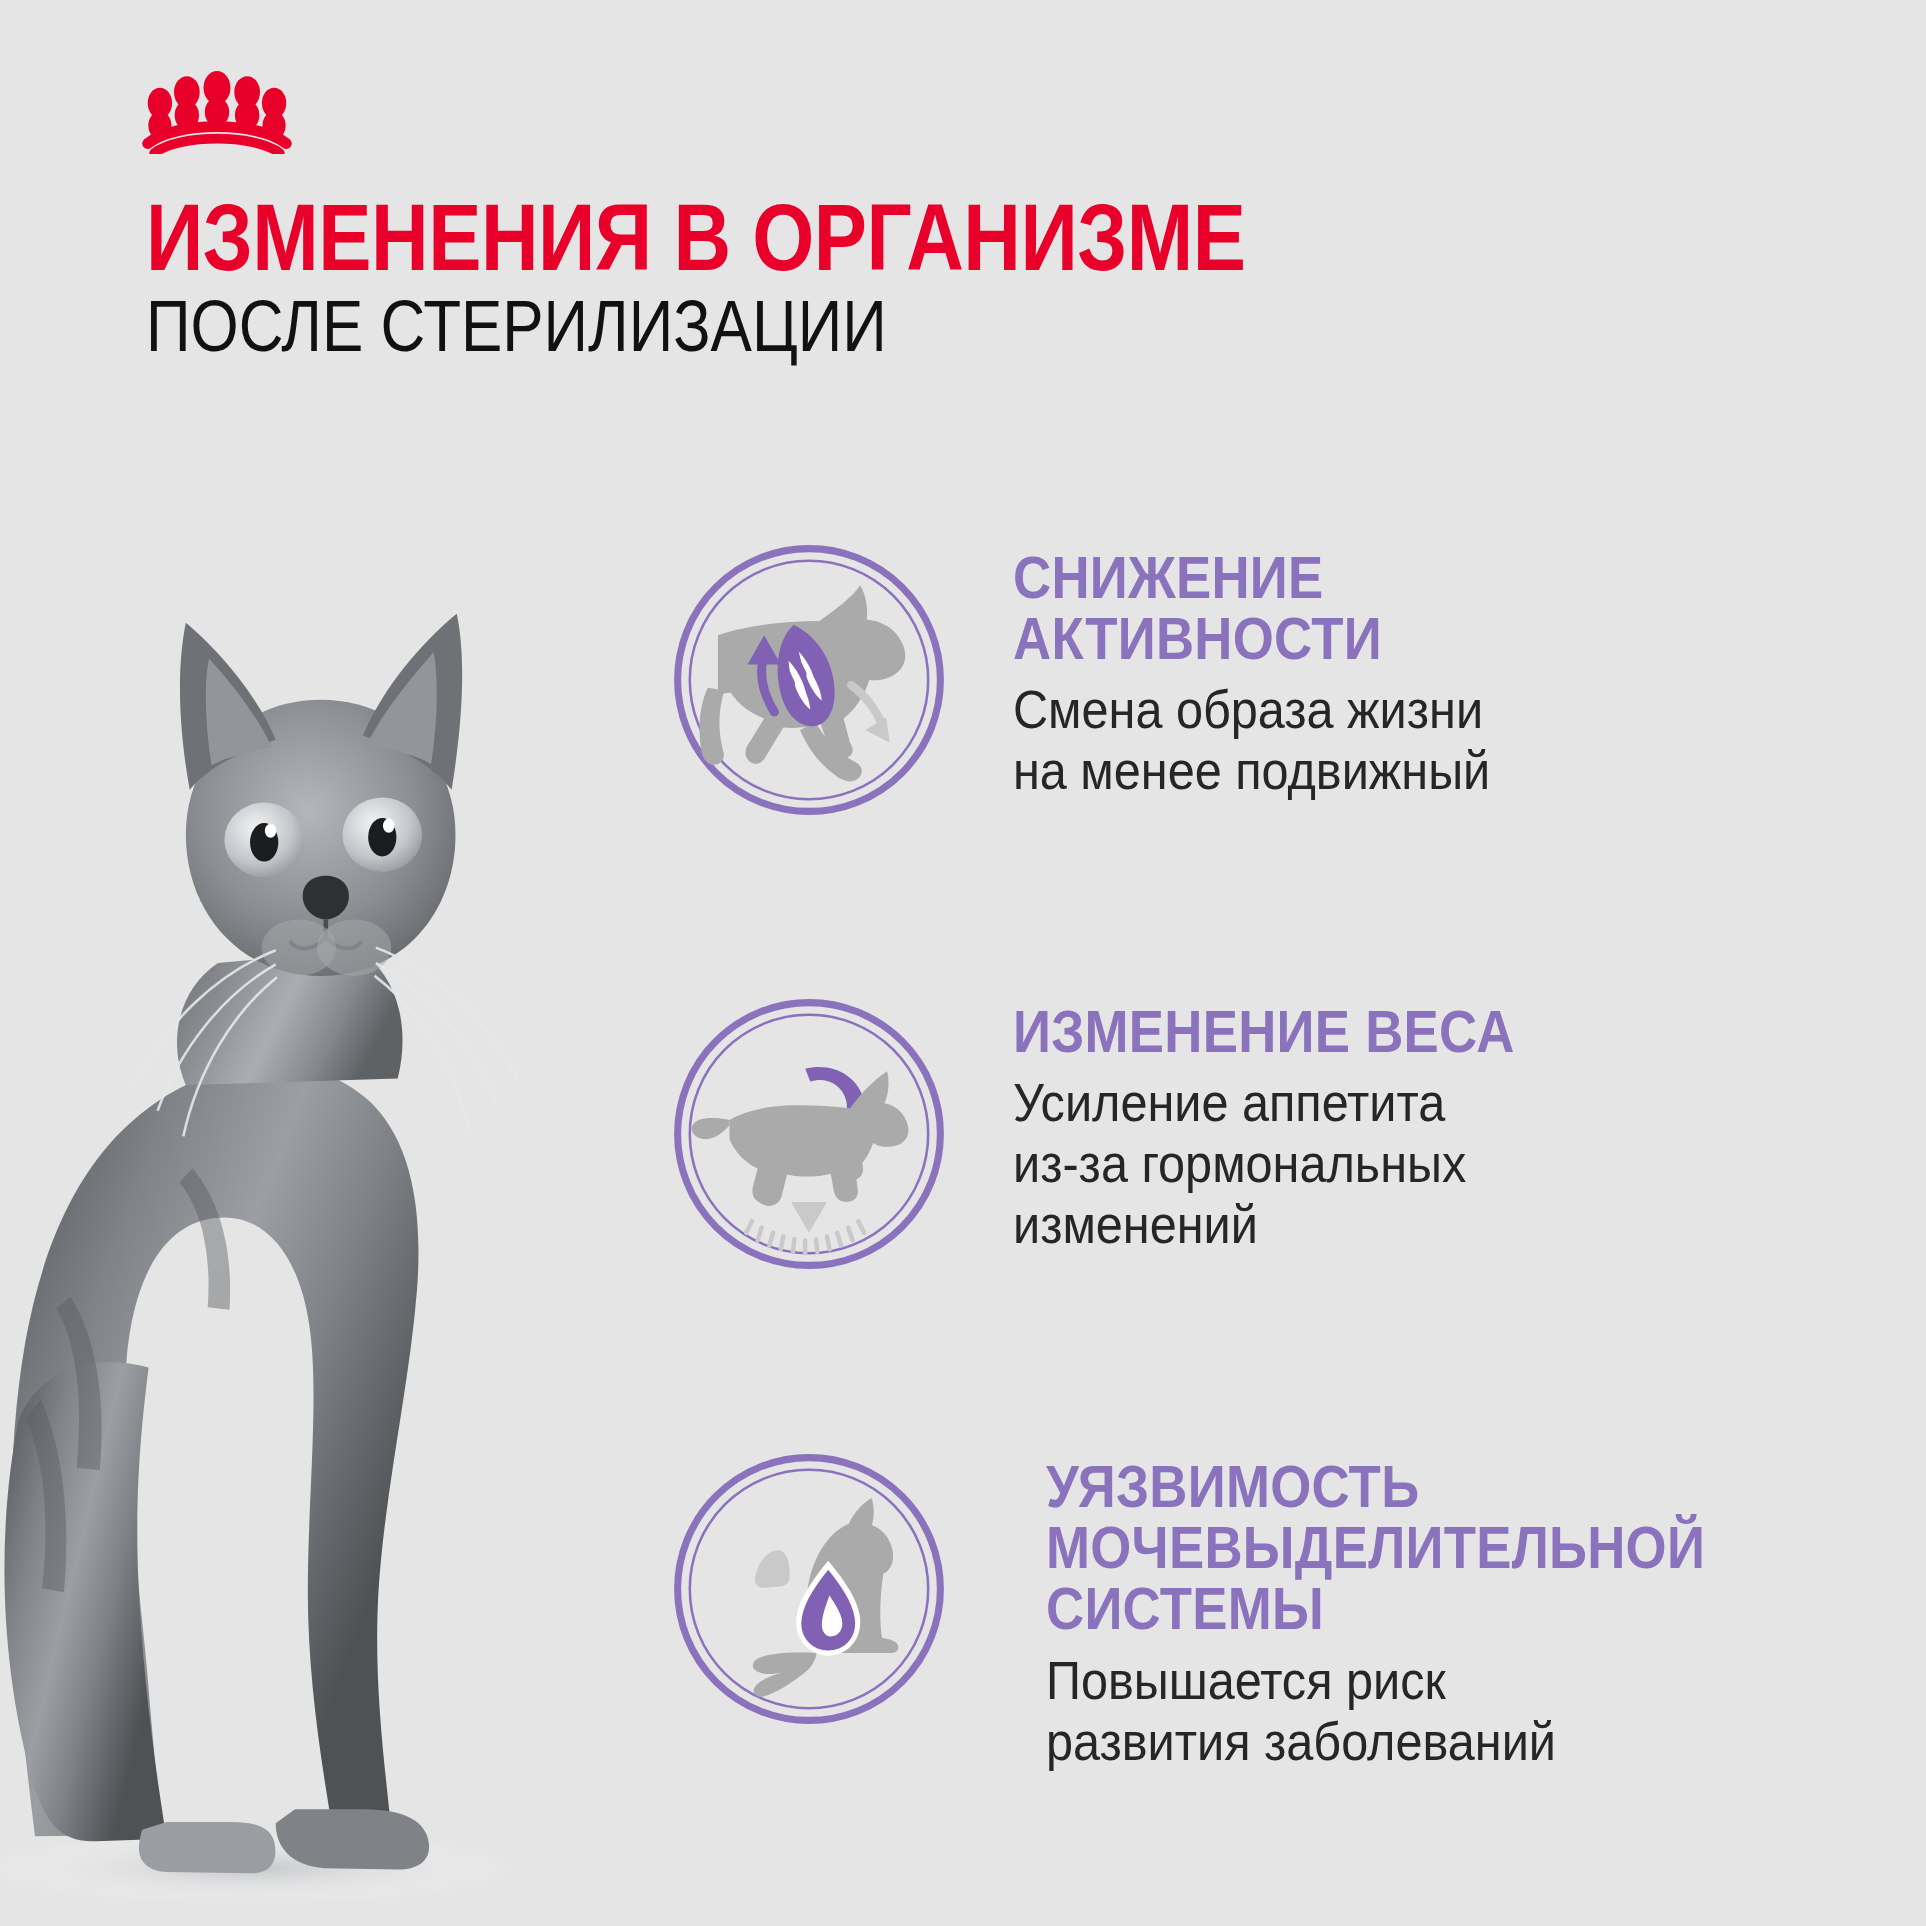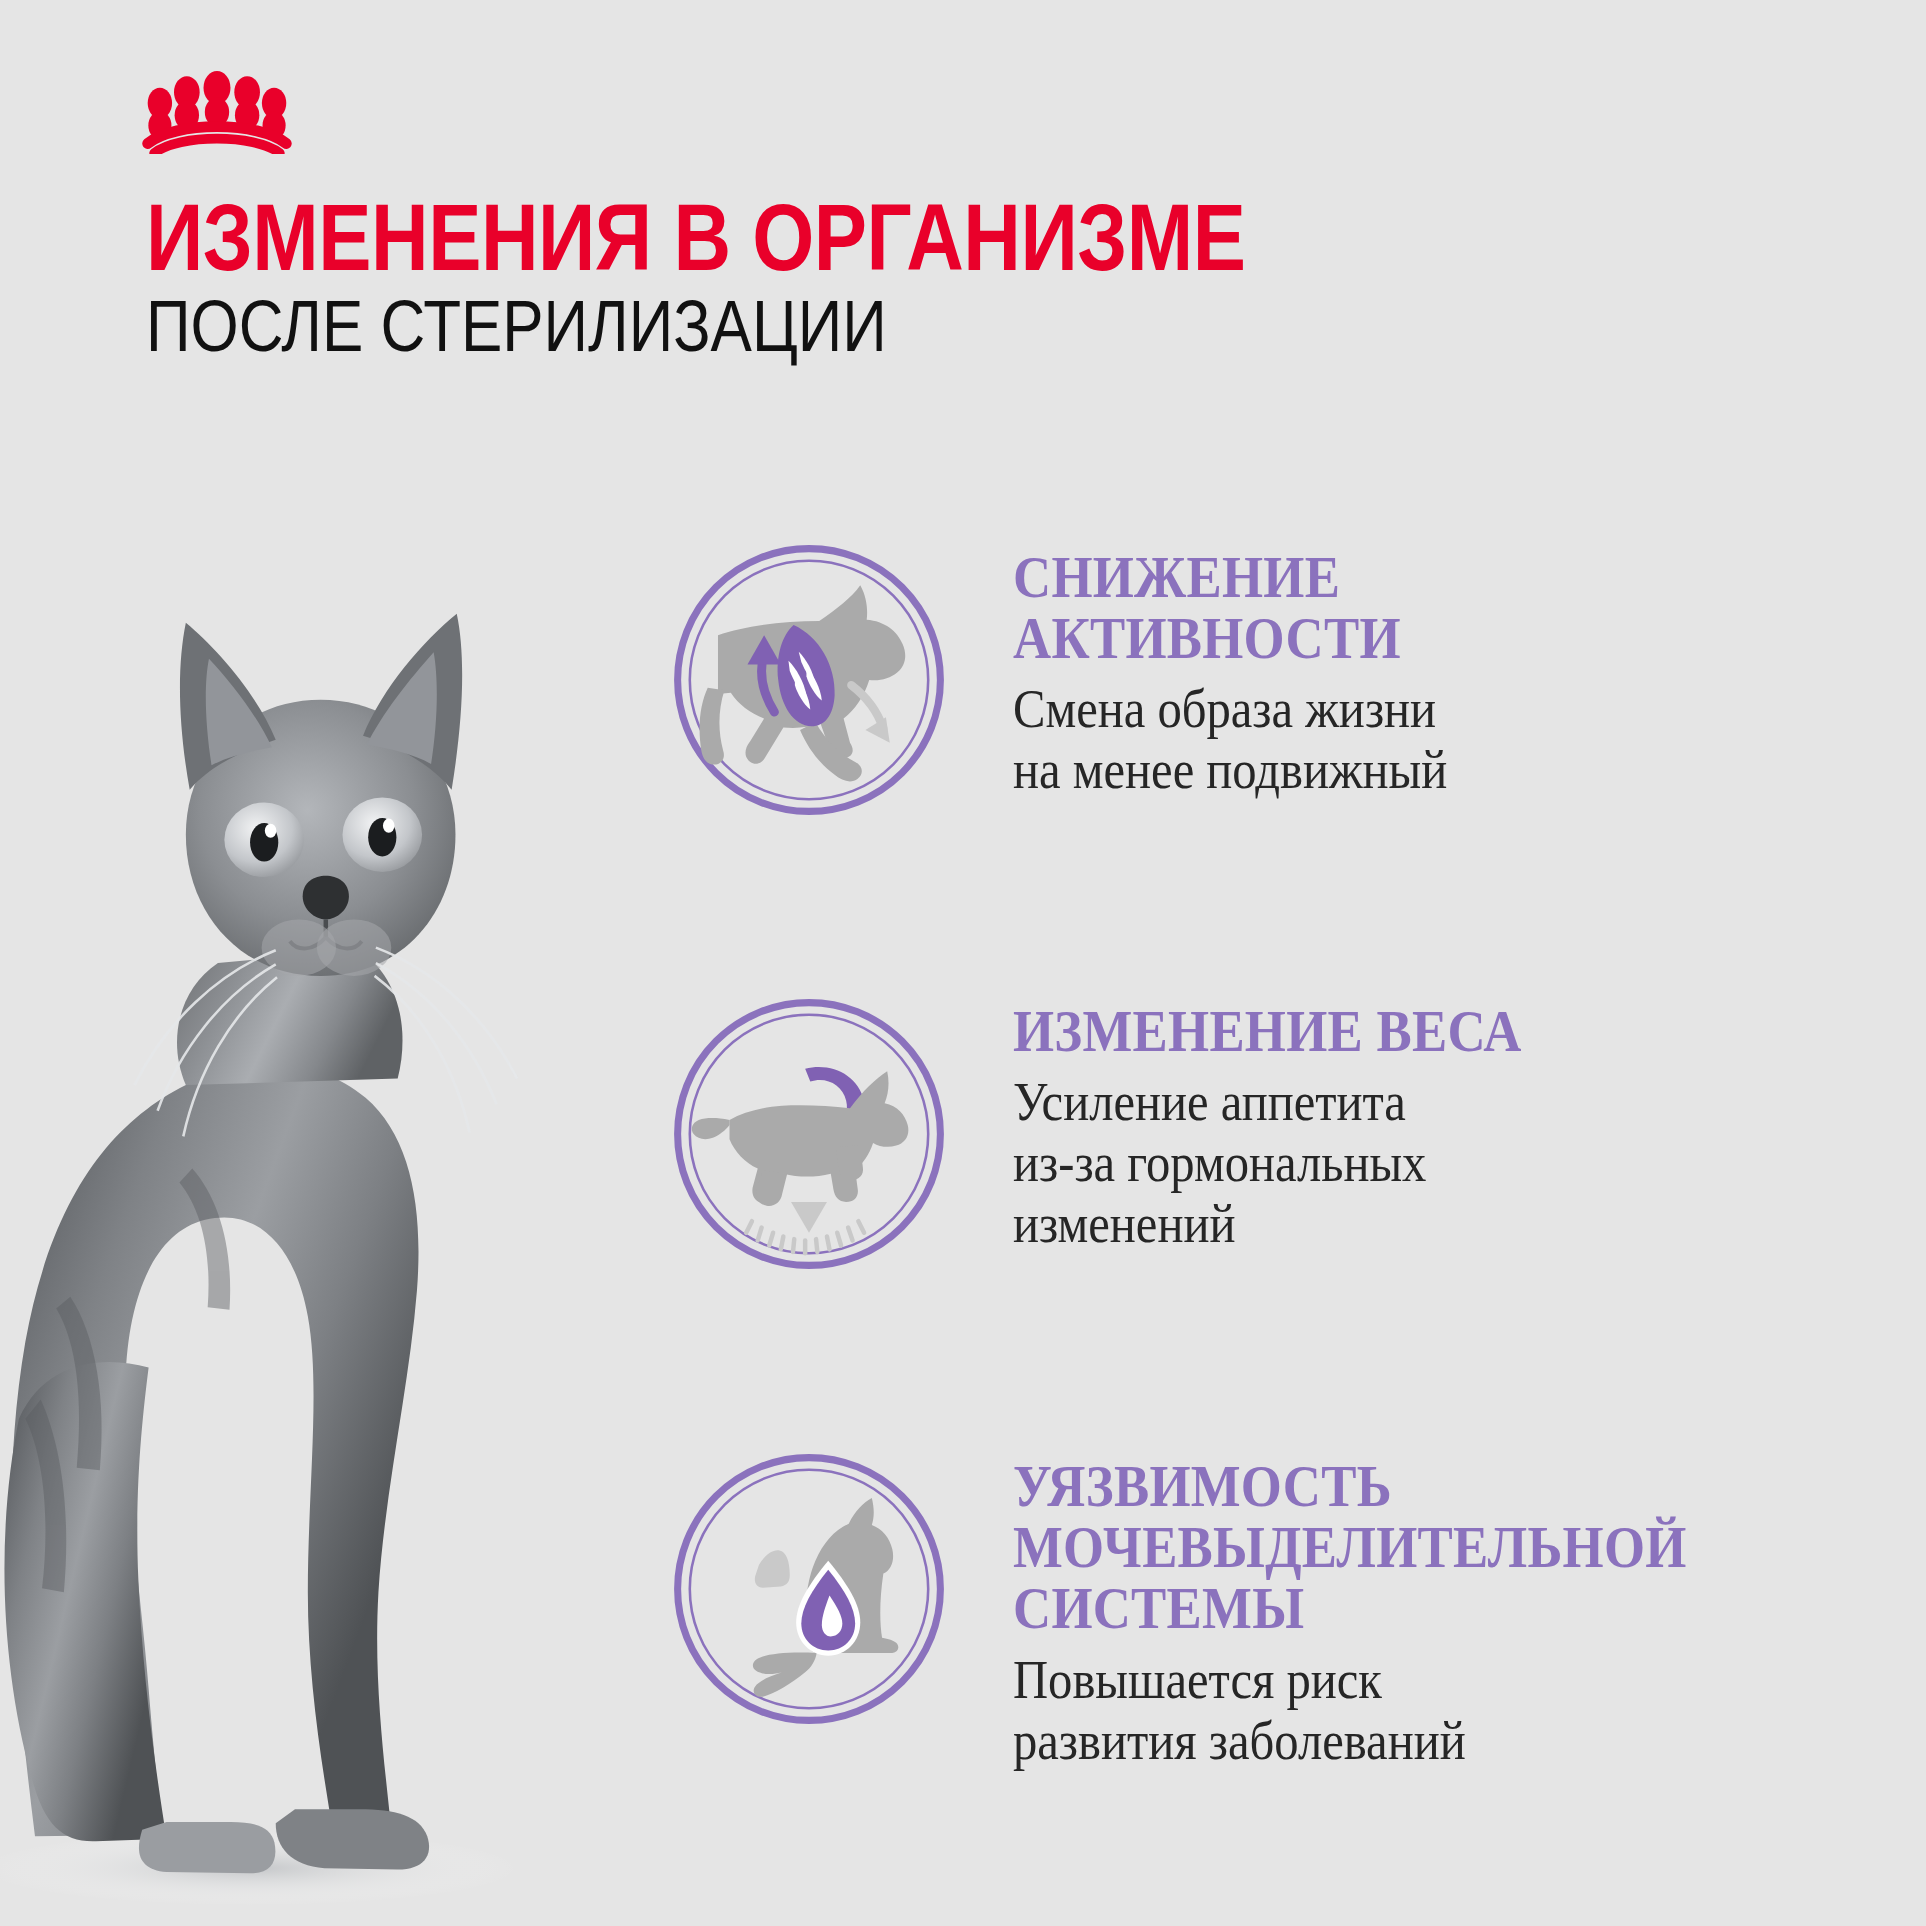--- a/index.html
+++ b/index.html
@@ -65,30 +65,29 @@
     width:719px;
     height:1438px;
   }
 
   
   .benefits{
     position:absolute;
     left:668px;
     top:526px;
     width:1220px;
-    font-family:Liberation Serif, serif;
   }
   .benefit{
     position:relative;
     display:flex;
     align-items:flex-start;
   }
   .benefit.b1{margin-top:13px;}
   .benefit.b2{margin-top:172px;}
-  .benefit.b3{margin-top:173px;}
+  .benefit.b3{margin-top:173px;gap:33px;}
 
   .icon-wrap{
     flex:0 0 auto;
     width:282px;
     height:282px;
     position:relative;
   }
   .icon-wrap svg{display:block;width:282px;height:282px;}
 
   .benefit-text{

